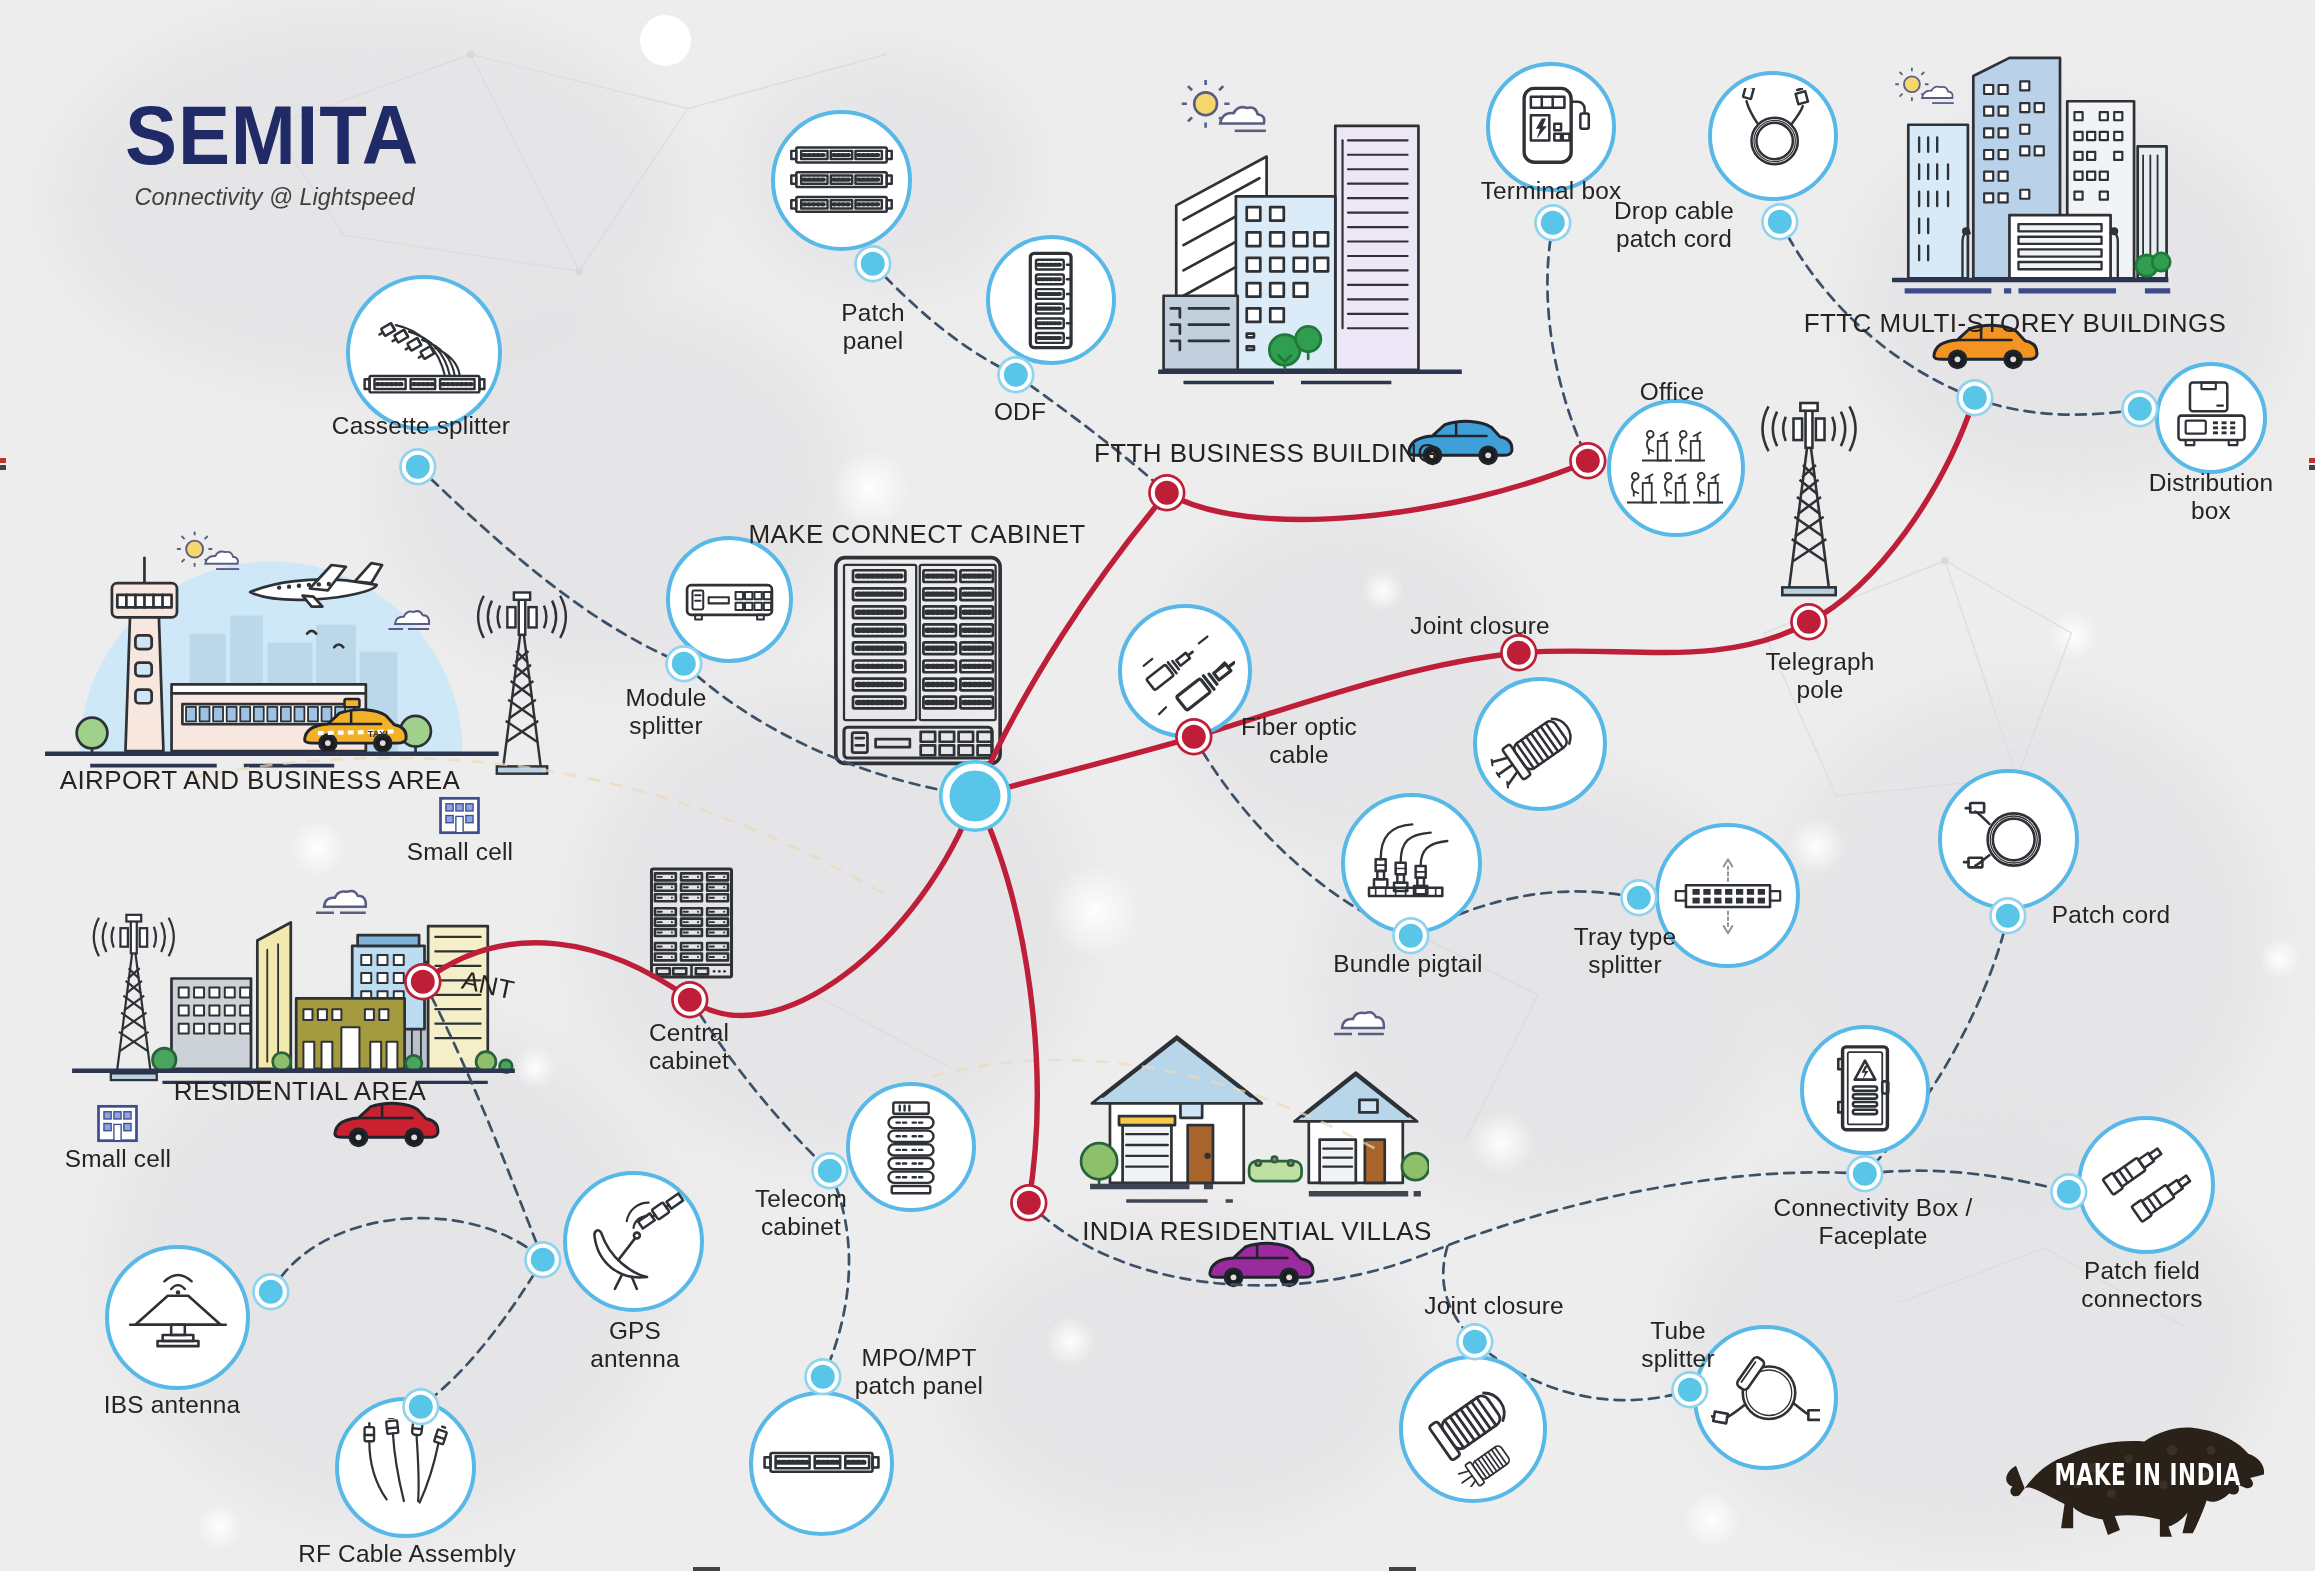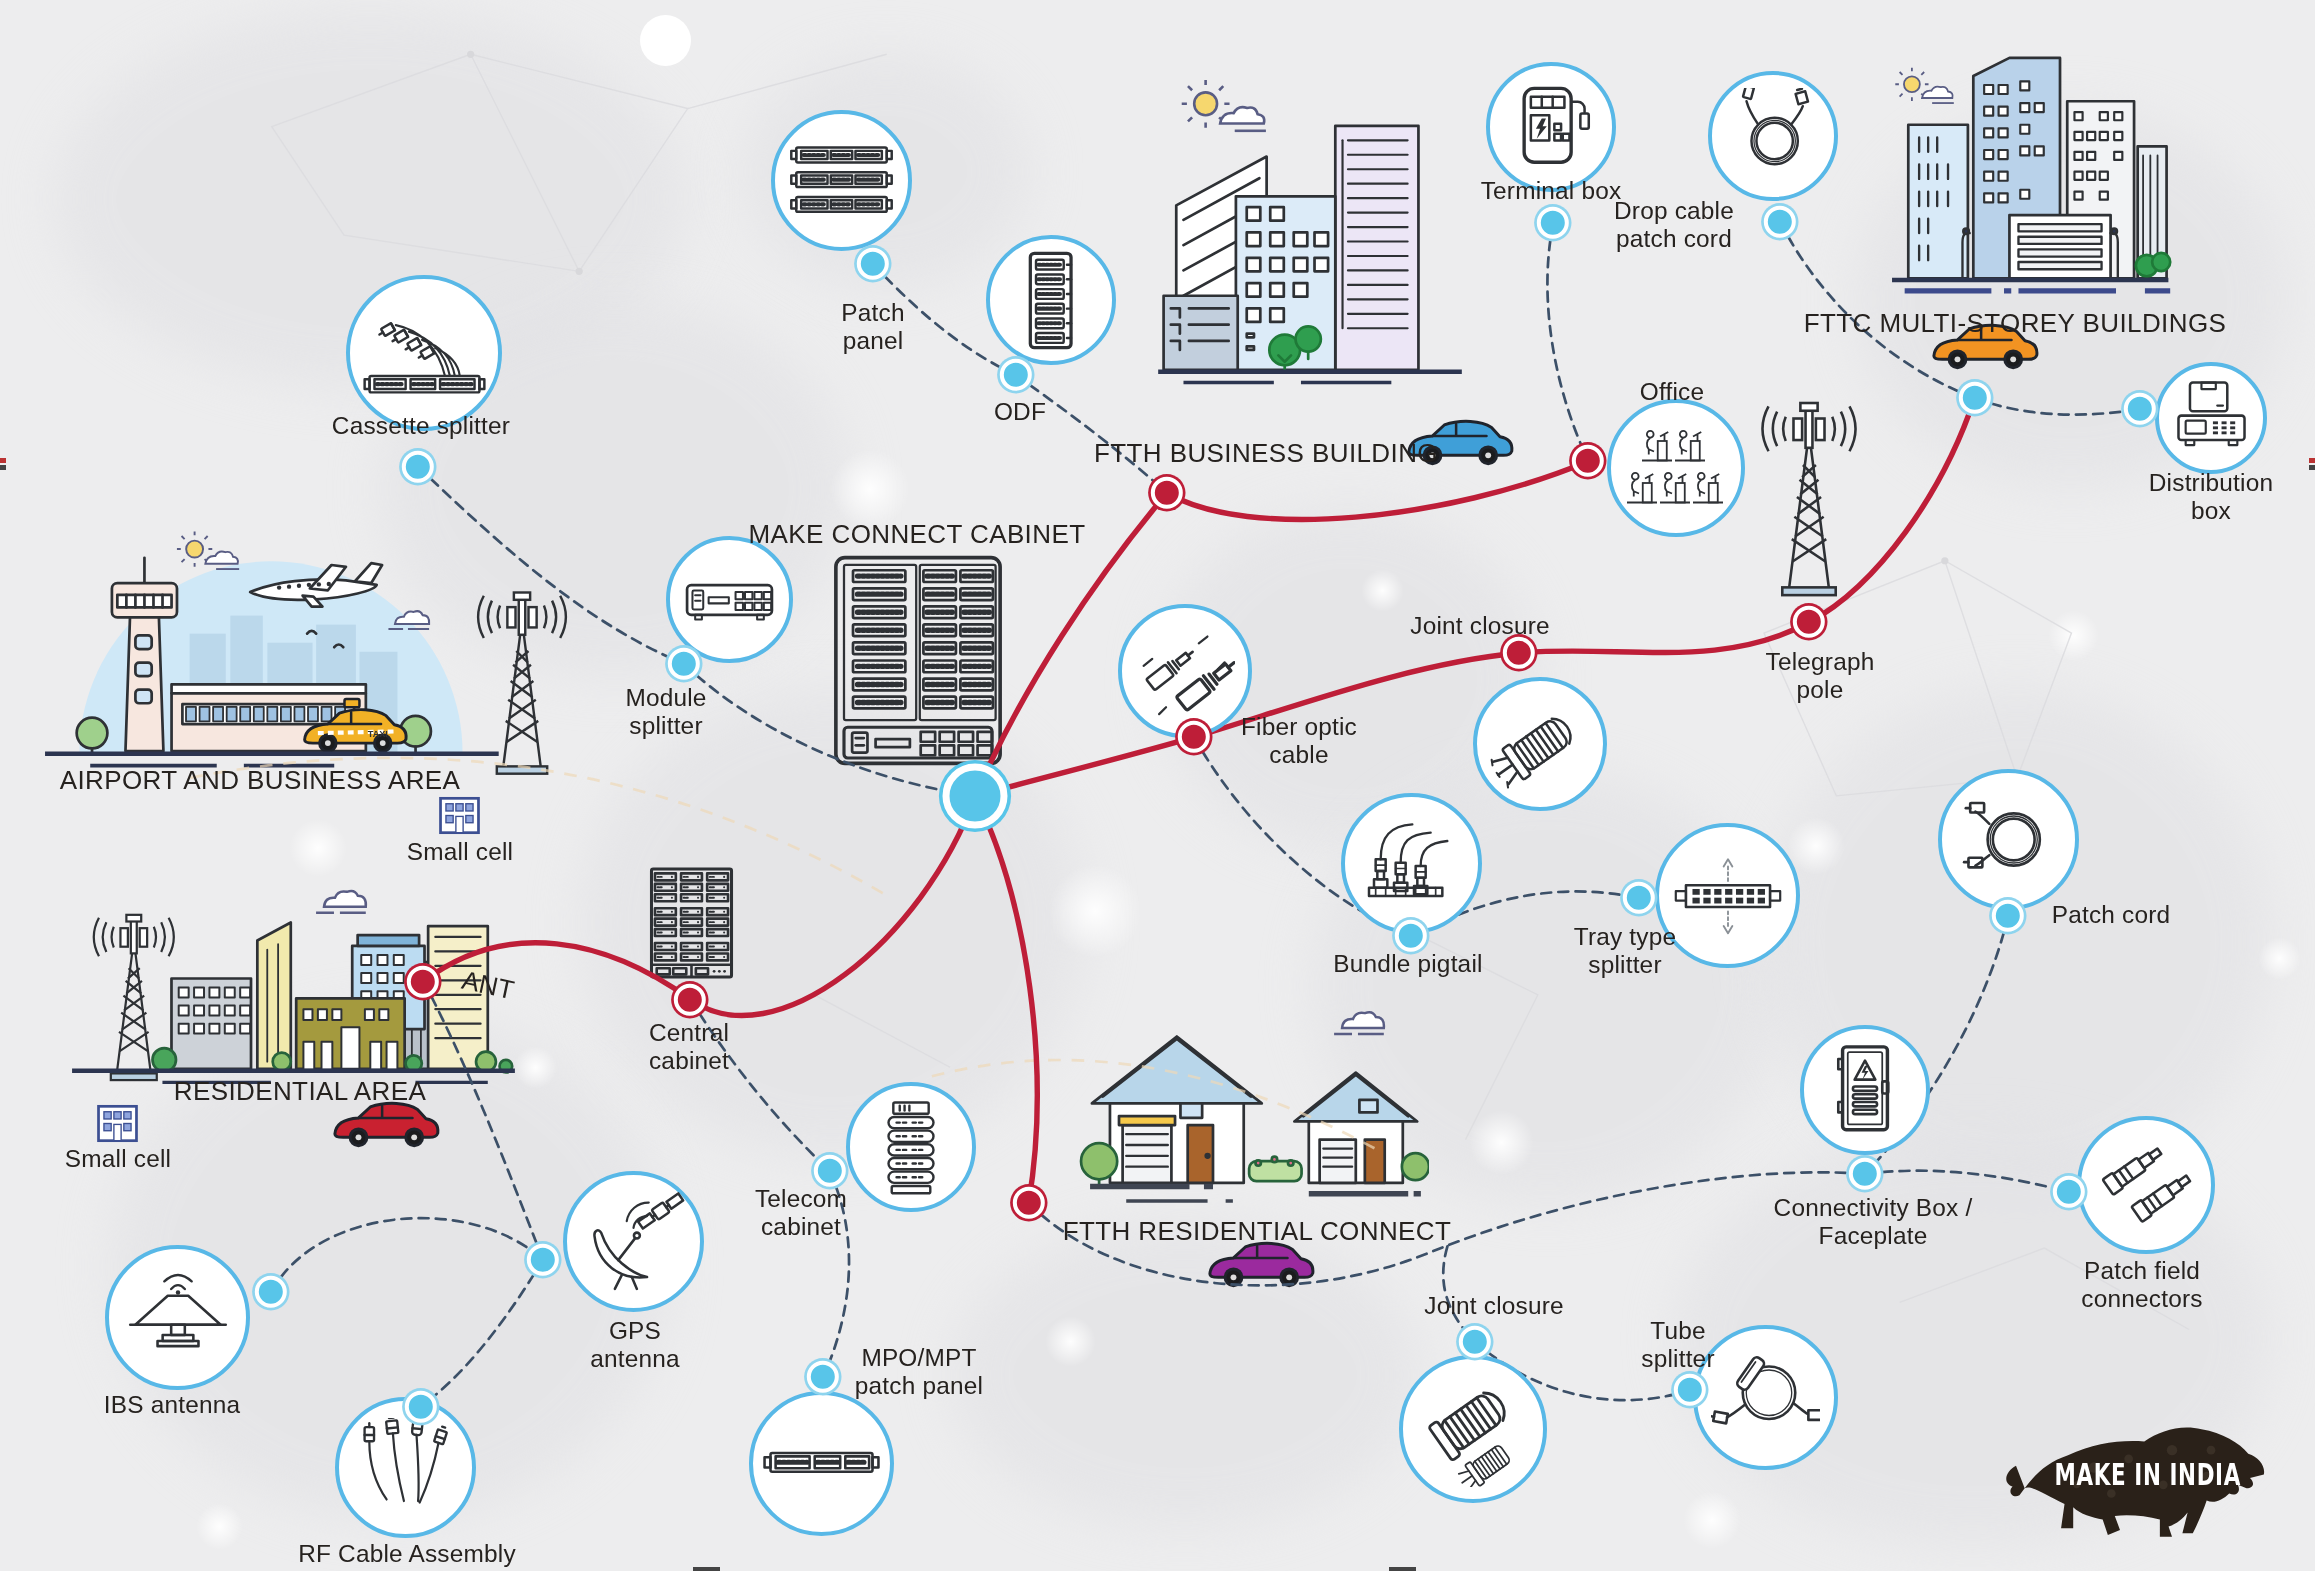--- a/index.html
+++ b/index.html
@@ -114,20 +114,24 @@
   <div class="glow" style="left:1469px;top:1110px;width:65px;height:65px"></div>
   <div class="glow" style="left:1787px;top:817px;width:58px;height:58px"></div>
   <div class="glow" style="left:1045px;top:1316px;width:51px;height:51px"></div>
   <div class="glow" style="left:2048px;top:610px;width:51px;height:51px"></div>
   <div class="glow" style="left:514px;top:1046px;width:43px;height:43px"></div>
   <div class="glow" style="left:1683px;top:1491px;width:58px;height:58px"></div>
   <div class="glow" style="left:196px;top:1503px;width:47px;height:47px"></div>
   <div class="glow" style="left:2258px;top:937px;width:43px;height:43px"></div>
   <div class="glow" style="left:1361px;top:569px;width:43px;height:43px"></div>
 
+  <div id="logo">
+    <div class="t">SEMITA</div>
+    <div class="s">Connectivity @ Lightspeed</div>
+  </div>
 
   <svg class="scene-svg" style="left:36px;top:525px" width="488" height="258" viewBox="0 0 540 285">
     <path d="M48 252 A212 212 0 0 1 472 252 Z" fill="#cfe8f7"></path>
     <g fill="#b5d3e8" opacity=".75">
       <rect x="170" y="120" width="40" height="132"></rect>
         <rect x="215" y="100" width="36" height="152"></rect>
       <rect x="256" y="130" width="50" height="122"></rect>
         <rect x="310" y="110" width="44" height="142"></rect>
         <rect x="358" y="140" width="42" height="112"></rect>
     </g>
@@ -1055,21 +1059,21 @@
   <div class="lbl nw" style="left:172px;top:1391px">IBS antenna</div>
   <div class="lbl nw" style="left:407px;top:1540px">RF Cable Assembly</div>
   <div class="lbl nw" style="left:460px;top:838px">Small cell</div>
   <div class="lbl nw" style="left:118px;top:1145px">Small cell</div>
   <div class="lbl ant nw" style="left:488px;top:970px">ANT</div>
 
   <div class="lbl scene" style="left:260px;top:765px">AIRPORT AND BUSINESS AREA</div>
   <div class="lbl scene" style="left:300px;top:1076px">RESIDENTIAL AREA</div>
   <div class="lbl scene" style="left:1266px;top:438px">FTTH BUSINESS BUILDING</div>
   <div class="lbl scene" style="left:2015px;top:308px">FTTC MULTI-STOREY BUILDINGS</div>
-  <div class="lbl scene" style="left:1257px;top:1216px">FTTH RESIDENTIAL CONNECT</div>
+  <div class="lbl scene" style="left:1257px;top:1216px">INDIA RESIDENTIAL VILLAS</div>
   <div class="lbl scene" style="left:917px;top:519px">MAKE CONNECT CABINET</div>
 
   <svg id="lion" style="left:1990px;top:1398px" width="312" height="165" viewBox="0 0 360 190">
     <path fill="#2a2119" d="M30 78 C18 84 14 98 26 102 C20 108 26 116 34 112 L40 104
       C52 88 66 74 90 66 C120 52 150 48 178 50 C196 38 220 30 244 36
       C268 40 288 52 298 64 C310 68 318 78 316 88 L300 92
       C306 98 304 104 296 104 L286 100 C290 108 284 114 276 110
       C268 118 258 122 250 118 C246 130 240 144 234 156 L222 156 L228 132
       C222 140 214 146 206 148 L210 160 L196 160 L196 140
       C180 136 160 134 144 136 L150 152 L136 158 L130 140

